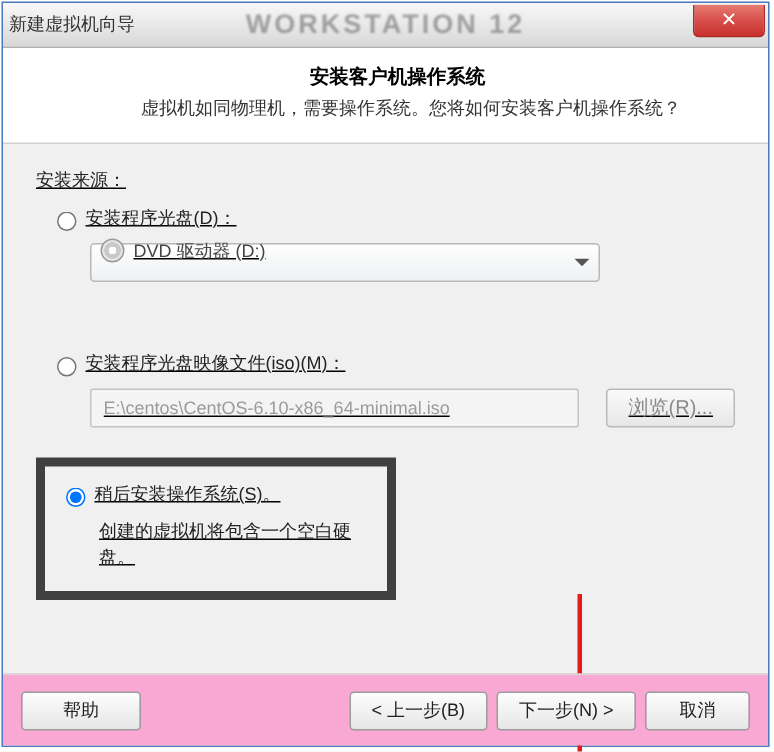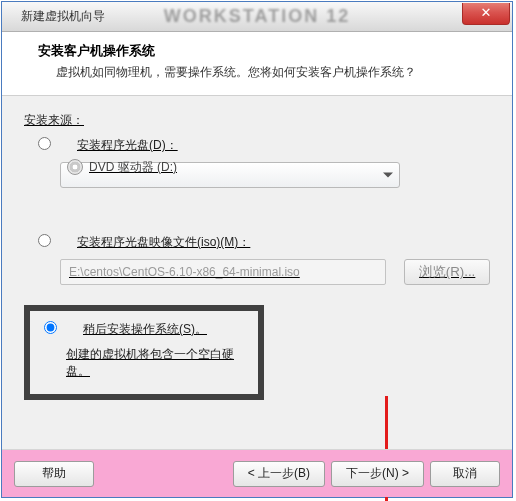--- a/index.html
+++ b/index.html
@@ -22,21 +22,21 @@
     margin: 1px;
   }
   
   .titlebar {
     height: 30px;
     background: linear-gradient(to bottom, #f8f8f8 0%, #e8e8e8 50%, #d8d8d8 100%);
     border-bottom: 1px solid #b0b0b0;
     display: flex;
     align-items: center;
     justify-content: space-between;
-    padding-left: 19px;
+    padding-left: 4px;
     position: relative;
   }
   .titlebar .title { color: #333; font-size: 12px; }
   .title-bg {
     position: absolute;
     left: 50%;
     transform: translateX(-50%);
     font-size: 18px;
     font-weight: 700;
     color: #777;
@@ -57,32 +57,33 @@
     text-align: center;
     line-height: 20px;
     font-size: 13px;
     cursor: pointer;
   }
   
   .header {
     background: #fff;
     border-bottom: 1px solid #d0d0d0;
     padding: 10px 20px 14px 36px;
+    text-align: center;
   }
   .header .heading { font-weight: 700; font-size: 13px; color: #000; margin-bottom: 4px; }
   .header .subheading { font-size: 12px; color: #333; margin-left: 18px; }
   
   .body {
     padding: 16px 22px 0 22px;
     position: relative;
     text-decoration: underline;
   }
   .section-label { color: #222; margin-bottom: 8px; }
   .option-group { margin-left: 14px; margin-bottom: 46px; }
-  .radio-row { display: flex; align-items: flex-start; margin-bottom: 8px; gap: 20px; }
+  .radio-row { display: flex; align-items: flex-end; margin-bottom: 8px; }
   .radio-row input[type=radio] { margin: 0 6px 0 0; }
   .radio-row label { color: #222; cursor: pointer; }
   
   .combo {
     margin-left: 22px;
     width: 340px;
     height: 26px;
     background: linear-gradient(to bottom,#fff,#eef0f2);
     border: 1px solid #b9b9b9;
     border-radius: 3px;

